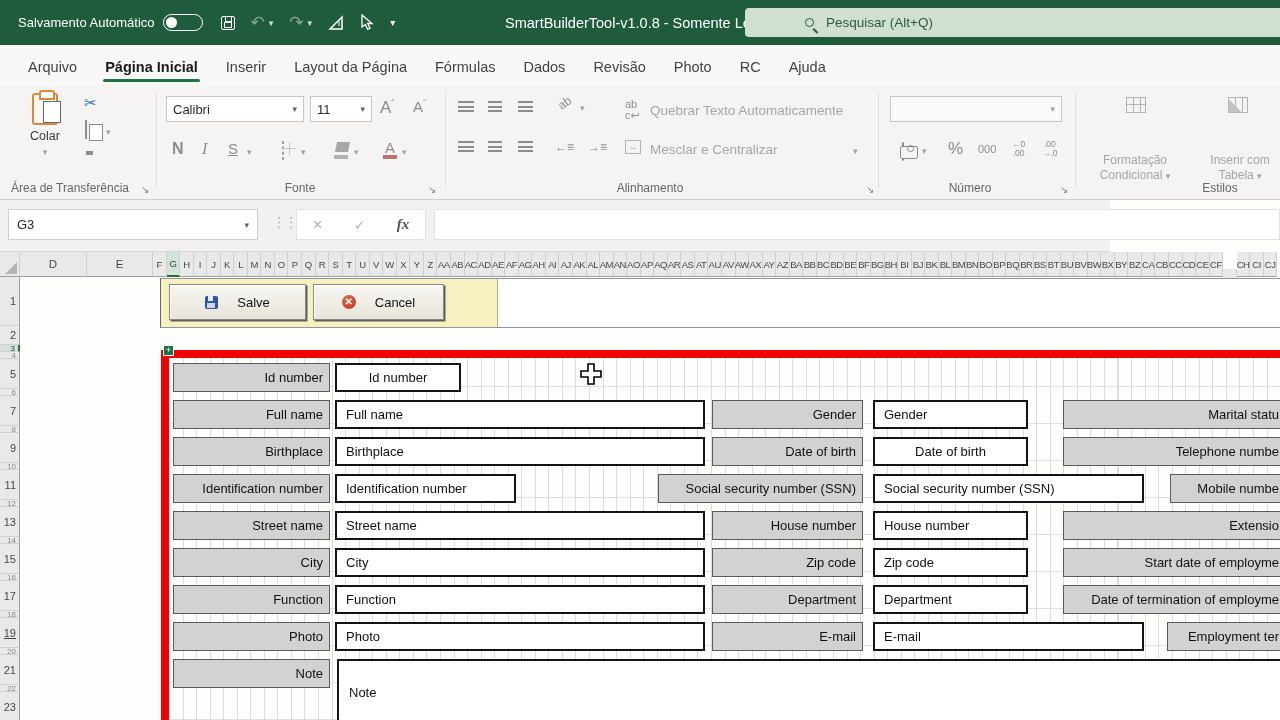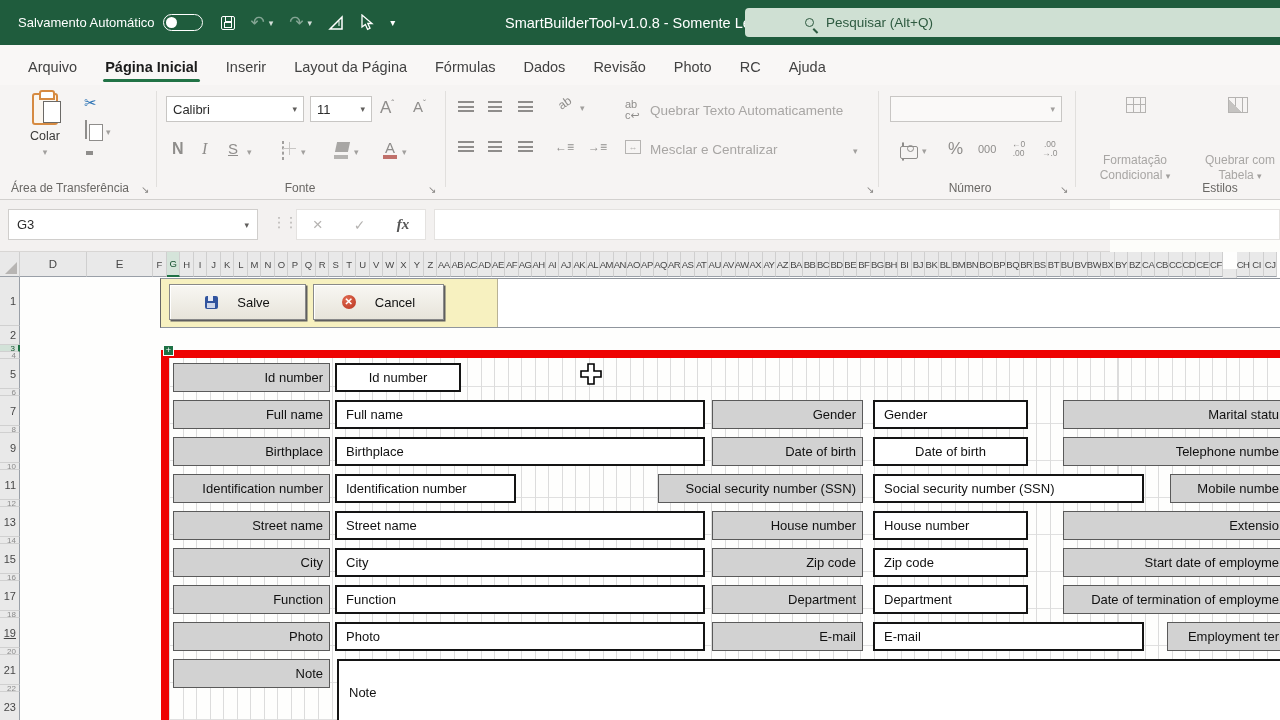--- a/index.html
+++ b/index.html
@@ -230,20 +230,21 @@
     <span class="icn disabled" style="left:625px; top:14px; font-size:11px;">ab<br>c↩</span>
     <span class="abs disabled" style="left:650px; top:18px; font-size:13.5px;">Quebrar Texto Automaticamente</span>
     <span class="alicn abs" style="left:458px; top:56px;"></span>
     <span class="alicn c abs" style="left:488px; top:56px;"></span>
     <span class="alicn r abs" style="left:518px; top:56px;"></span>
     <span class="icn gray" style="left:555px; top:56px; font-size:12px;">←≡</span>
     <span class="icn gray" style="left:588px; top:56px; font-size:12px;">→≡</span>
     <span class="abs" style="left:625px; top:55px; width:16px; height:14px; border:1px solid #b5b3b1; color:#b5b3b1; font-size:9px; text-align:center; line-height:12px;">↔</span>
     <span class="abs disabled" style="left:650px; top:57px; font-size:13.5px;">Mesclar e Centralizar</span>
     <span class="chev9 abs" style="left:853px; top:61px;">▾</span>
+    <div class="glabel" style="left:470px; width:360px;">Alinhamento</div>
     <span class="launcher" style="left:866px;">↘</span>
     <div class="gsep" style="left:878px;"></div>
 
     
     <div class="combo" style="left:890px; top:11px; width:172px; height:26px; background:#faf9f8;">
       <span></span>
         <span class="chev" style="color:#a19f9d;">▾</span>
     </div>
     <span class="moneyicn abs" style="left:898px; top:58px;"></span>
     <span class="chev9 abs" style="left:922px; top:61px;">▾</span>
@@ -255,21 +256,21 @@
     <span class="launcher" style="left:1060px;">↘</span>
     <div class="gsep" style="left:1075px;"></div>
 
     
     <span class="gridicn abs" style="left:1126px; top:12px;"></span>
     <div class="two-line" style="left:1085px; top:68px; width:100px;">
       <span>Formatação</span><br><span>Condicional</span> <span class="chev9">▾</span>
     </div>
     <span class="gridicn f abs" style="left:1228px; top:12px;"></span>
     <div class="two-line" style="left:1190px; top:68px; width:100px;">
-      <span>Quebrar com</span><br><span>Tabela</span> <span class="chev9">▾</span>
+      <span>Inserir com</span><br><span>Tabela</span> <span class="chev9">▾</span>
     </div>
     <div class="glabel" style="left:1140px; width:160px;">Estilos</div>
   </div>
 
   <div class="fbar">
     <div class="namebox">
       <span>G3</span>
       <span style="font-size:9px; color:#605e5c;">▾</span>
     </div>
     <span class="grip">⋮⋮</span>

